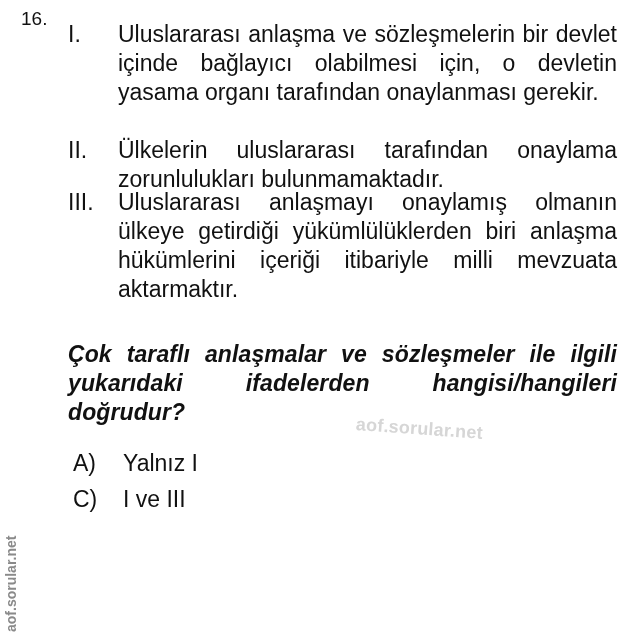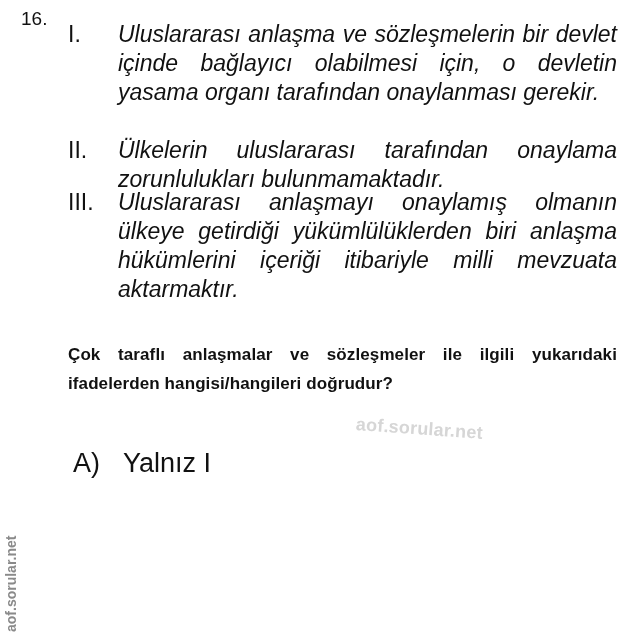--- a/index.html
+++ b/index.html
@@ -32,48 +32,48 @@
     }
     .stmt .roman {
       position: absolute;
       left: 0;
       top: 0;
     }
     .stmt .body {
       margin-left: 50px;
       text-align: justify;
       text-align-last: left;
-      font-style: italic;
     }
     #stmt-1 { top: 20px; }
     #stmt-2 { top: 136px; }
     #stmt-3 { top: 188px; }
     .question {
       position: absolute;
       left: 68px;
       top: 340px;
       width: 549px;
-      font-size: 17px;
+      font-size: 23px;
       font-weight: bold;
       line-height: 29px;
       text-align: justify;
       text-align-last: left;
       letter-spacing: 0.1px;
+      font-style: italic;
     }
     .options {
       position: absolute;
       left: 73px;
       top: 446px;
       margin: 0;
       padding: 0;
       list-style: none;
     }
     .option {
       height: 35.5px;
-      font-size: 27px;
+      font-size: 23px;
       line-height: 35.5px;
       position: relative;
       white-space: nowrap;
     }
     .option .letter {
       display: inline-block;
       width: 50px;
     }
     .watermark-center {
       position: absolute;
@@ -120,15 +120,18 @@
 </div>
 
 <div class="question">Çok taraflı anlaşmalar ve sözleşmeler ile ilgili yukarıdaki ifadelerden hangisi/hangileri doğrudur?</div>
 
 <div class="watermark-center">aof.sorular.net</div>
 
 <ul class="options">
   <li class="option">
     <span class="letter">A)</span><span>Yalnız I</span>
   </li>
+  <li class="option">
+    <span class="letter">C)</span><span>I ve III</span>
+  </li>
 </ul>
 
 <div class="watermark-side">aof.sorular.net</div>
 
 </body></html>

